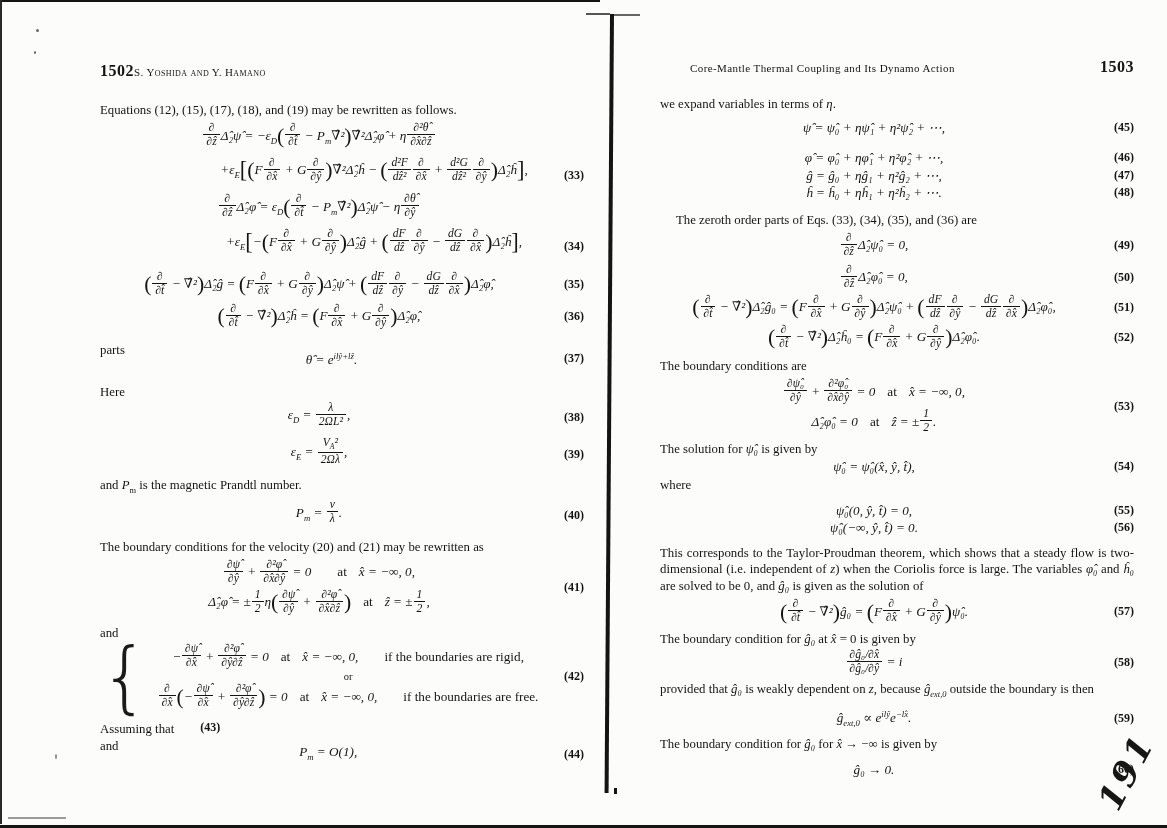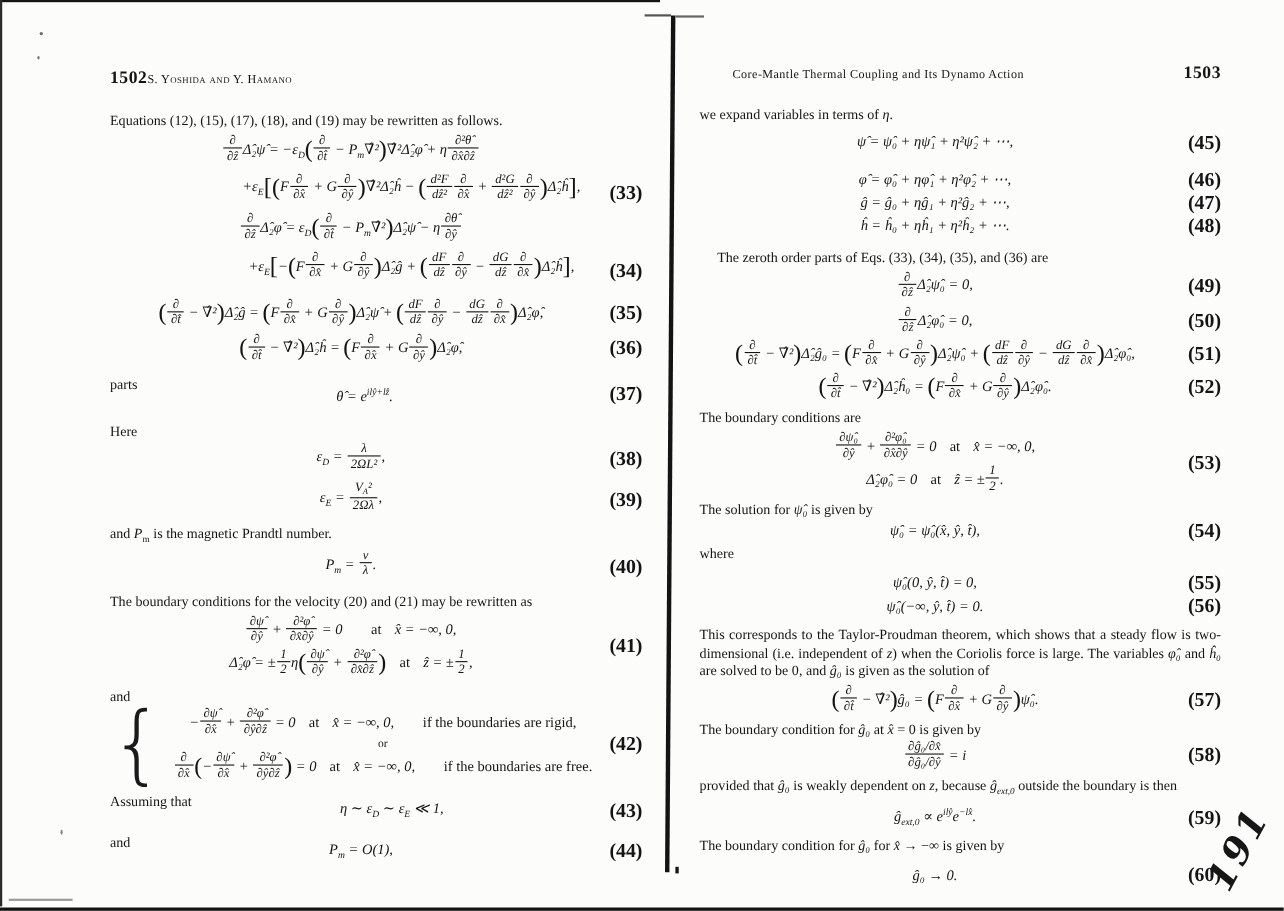--- a/index.html
+++ b/index.html
@@ -3,39 +3,39 @@
 <meta charset="utf-8">
 <style>
   html,body{margin:0;padding:0;}
   body{
     width:1167px;height:828px;position:relative;overflow:hidden;
     background:#fcfcfa;color:#141414;
     font-family:"Liberation Serif","DejaVu Serif",serif;
   }
   .page{position:absolute;}
   #left-page{left:100px;top:62px;width:484px;}
-  #right-page{left:636px;top:58px;width:474px;}
+  #right-page{left:660px;top:58px;width:474px;}
 
   
   .phead{display:flex;align-items:baseline;font-size:11px;}
   .pnum{font-weight:700;font-size:16px;letter-spacing:.5px;}
   .rhead{flex:1;text-align:left;letter-spacing:.4px;}
   #left-page .rhead{font-variant:small-caps;}
 
   
   .para{font-size:12.8px;line-height:1.3;text-align:justify;margin:10px 0 2px;}
   .para.lone{text-align:left;margin:8px 0 0;}
   .para.indent{text-indent:16px;}
   .para i{font-style:italic;}
 
   
   .eq{display:flex;align-items:center;position:relative;margin:2px 0;}
   .eq .lbl{font-style:normal;font-size:12.8px;align-self:flex-start;transform:translateY(2px);}
   .eq .body{flex:1;font-style:italic;font-size:13.2px;min-width:0;}
-  .eq .eqnum{flex:0 0 46px;text-align:right;font-style:normal;font-weight:700;font-size:18px;}
+  .eq .eqnum{flex:0 0 46px;text-align:right;font-style:normal;font-weight:700;font-size:12px;}
   .eq.num-end .eqnum{align-self:flex-end;line-height:30px;}
   .el{display:block;text-align:center;white-space:nowrap;line-height:30px;}
   .compact .el{line-height:17.5px;}
   .el.ind{padding-left:110px;}
   .fr{display:inline-flex;flex-direction:column;vertical-align:middle;text-align:center;
       font-size:.88em;line-height:1.12;margin:0 1px;transform:translateY(-2px);}
   .fr>span:first-child{border-bottom:1px solid #141414;padding:0 3px;}
   .fr>span:last-child{padding:0 3px;}
   .bp{font-style:normal;font-size:1.65em;font-weight:300;vertical-align:-.13em;line-height:1;}
   .bk{font-style:normal;font-size:1.7em;font-weight:300;vertical-align:-.13em;line-height:1;}
@@ -303,23 +303,20 @@
                 <span>∂²φ̂</span>
                 <span>∂ŷ∂ẑ</span>
               </span><span class="bp">)</span> = 0<span class="gap2"></span><span class="rm">at</span><span class="gap2"></span>x̂ = −∞, 0,<span class="gap"></span><span class="rm">if the boundaries are free.</span></span>
           </span>
         </span></span>
     <span class="eqnum">(42)</span>
   </div>
 
   <div class="eq" style="margin-top:8px">
     <span class="lbl">Assuming that</span>
-    <span class="body">
-        <span class="el">η ∼ ε<sub>D</sub> ∼ ε<sub>E</sub> ≪ 1,</span>
-      </span>
     <span class="eqnum">(43)</span>
   </div>
 
   <div class="eq">
     <span class="lbl">and</span>
     <span class="body">
         <span class="el">P<sub>m</sub> = O(1),</span>
       </span>
     <span class="eqnum">(44)</span>
   </div>

